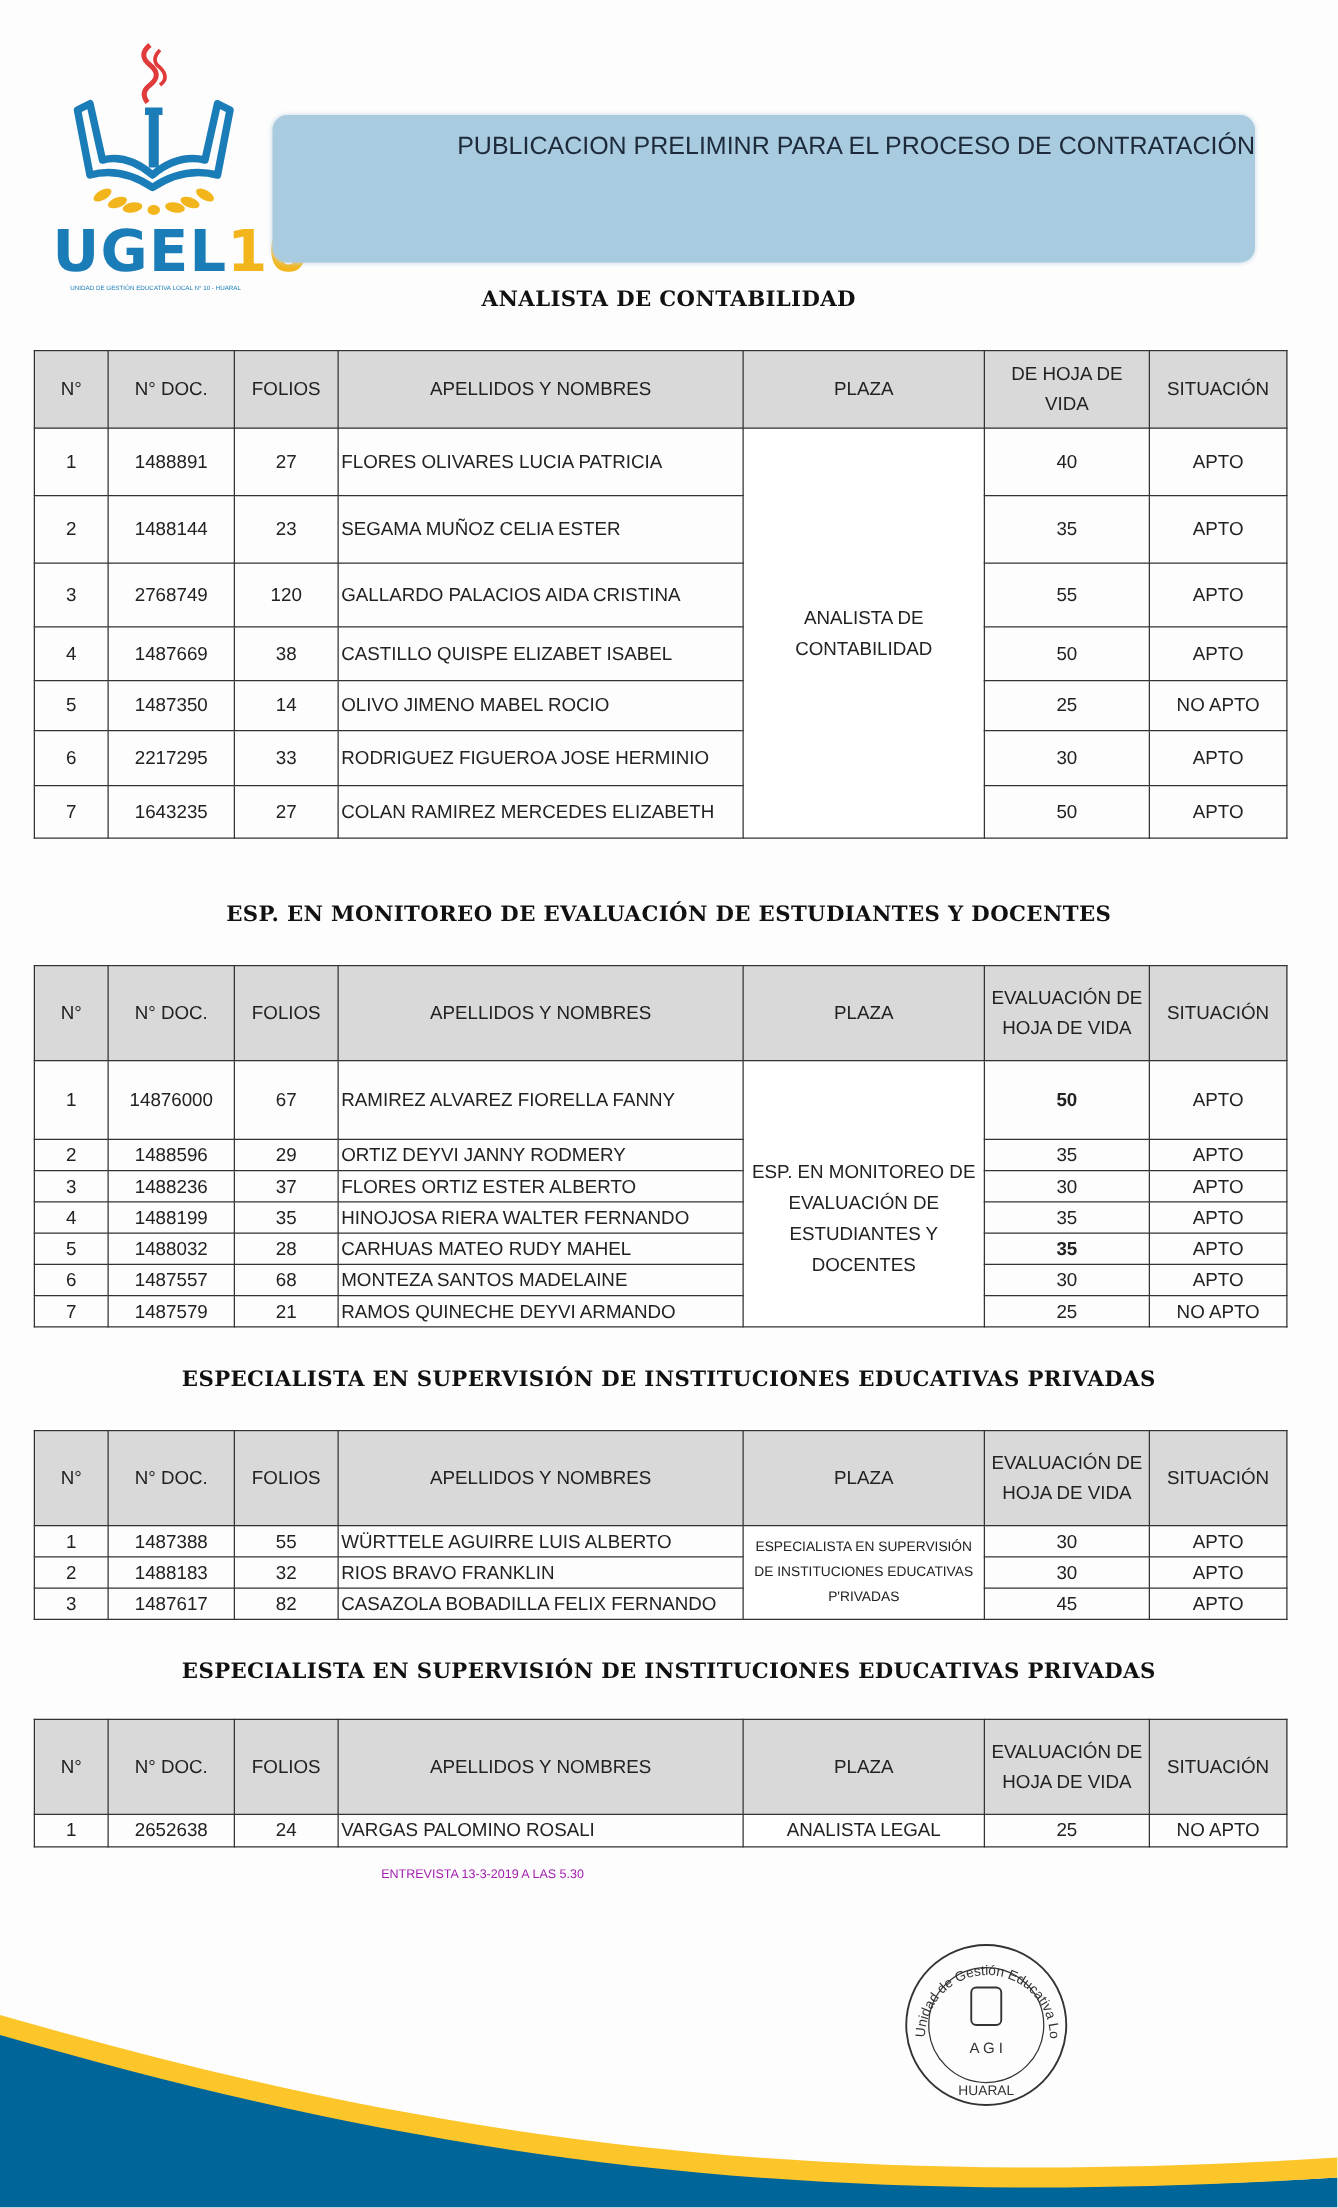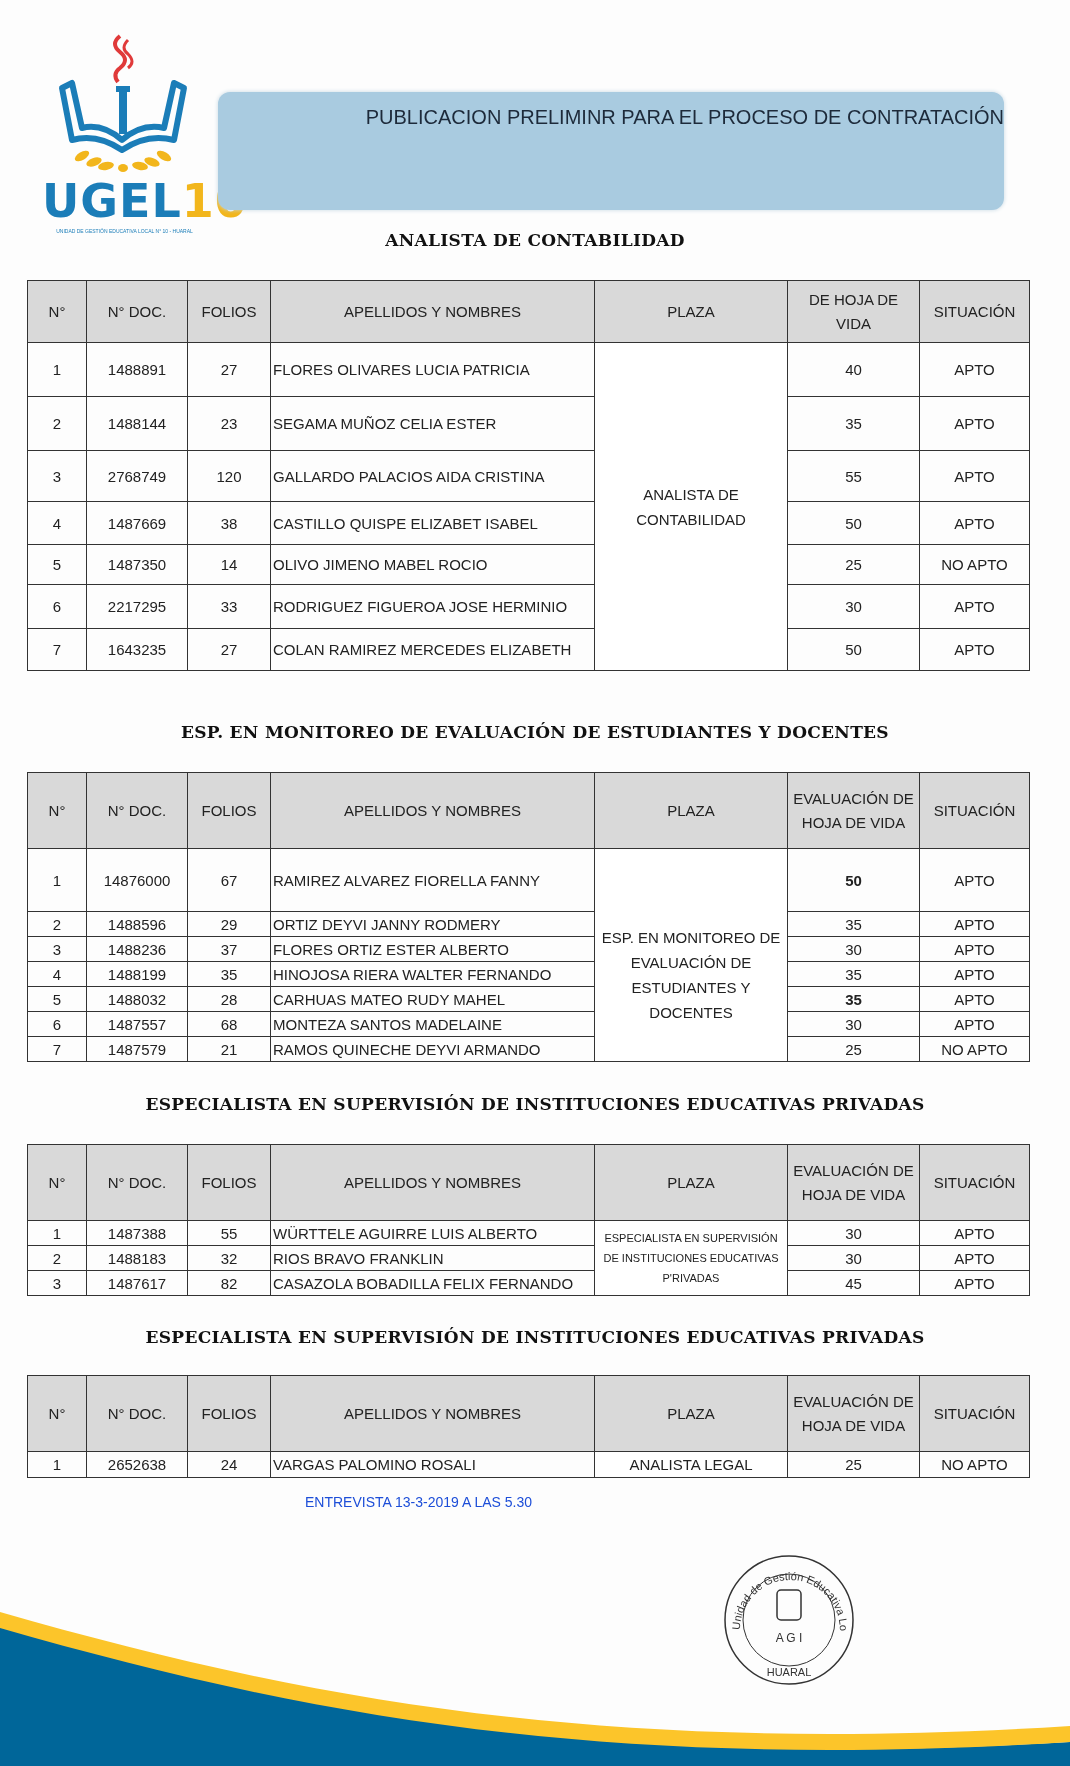--- a/index.html
+++ b/index.html
@@ -12,21 +12,21 @@
   .banner{position:absolute;left:218px;top:92px;width:786px;height:118px;background:#a9cbe0;border-radius:12px;box-shadow:0 0 4px #c6d8e3;text-align:center;}
   .banner div{font-size:20px;line-height:26px;color:#1d2a3a;}
   .banner .l1{margin-top:12px;text-align:right;}
   .section-title{position:absolute;left:0;width:1070px;text-align:center;font-family:"DejaVu Serif",serif;font-weight:bold;font-size:17px;color:#111;letter-spacing:0.3px;}
   table{position:absolute;left:27px;width:1002px;border-collapse:collapse;table-layout:fixed;font-size:15px;}
   th,td{border:1.5px solid #333;text-align:center;padding:0 2px;color:#222;}
   th{background:#d9d9d9;font-weight:normal;font-size:15px;line-height:24px;}
   td.name{text-align:left;white-space:nowrap;overflow:hidden;}
   td.plaza{background:#fff;line-height:25px;}
   td.plaza.small{font-size:11px;line-height:20px;}
-  .footer-note{position:absolute;left:305px;top:1494px;font-size:14px;color:#1d4ed8;}
+  .footer-note{position:absolute;left:305px;top:1494px;font-size:10px;color:#a21caf;}
   .wave{position:absolute;left:0;top:1560px;width:1070px;height:206px;}
   .stamp{position:absolute;left:722px;top:1550px;width:135px;height:140px;}
 </style>
 </head>
 <body>
 
 <div class="logo">
   <svg width="165" height="150" viewBox="0 0 165 150">
     <path d="M78 8 q-10 8 0 16 q10 8 0 16 q-8 6 -2 14" stroke="#e03a3a" stroke-width="4" fill="none"></path>
     <path d="M86 12 q-8 8 0 14 q8 8 0 14" stroke="#e03a3a" stroke-width="3" fill="none"></path>

